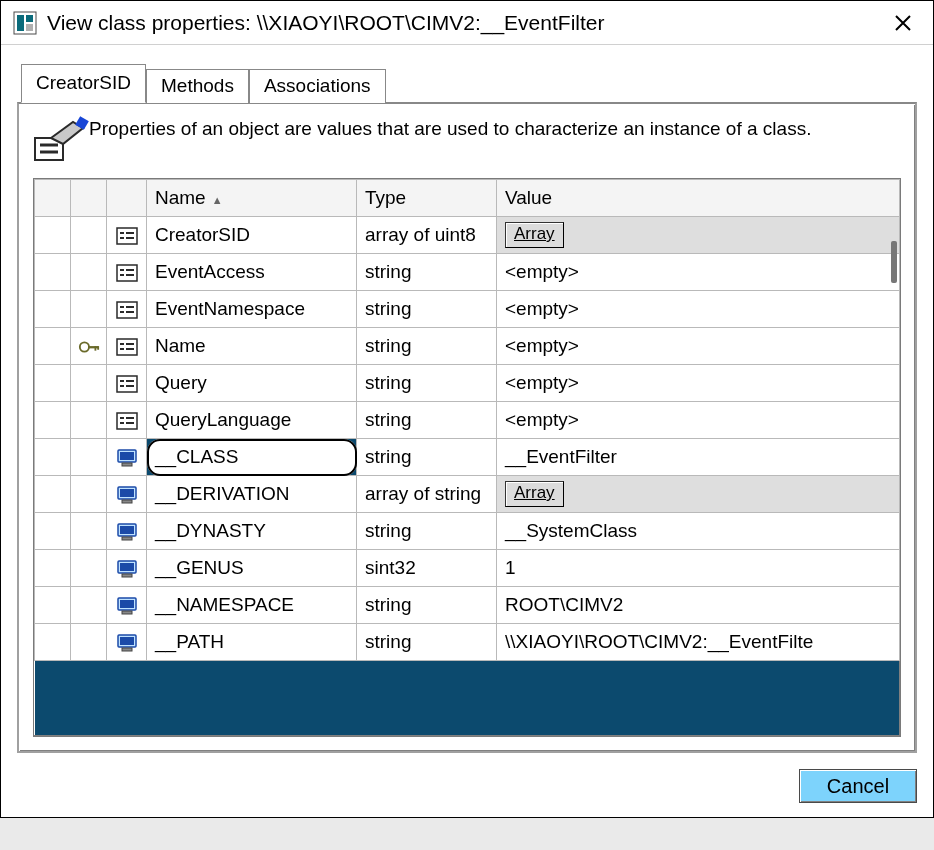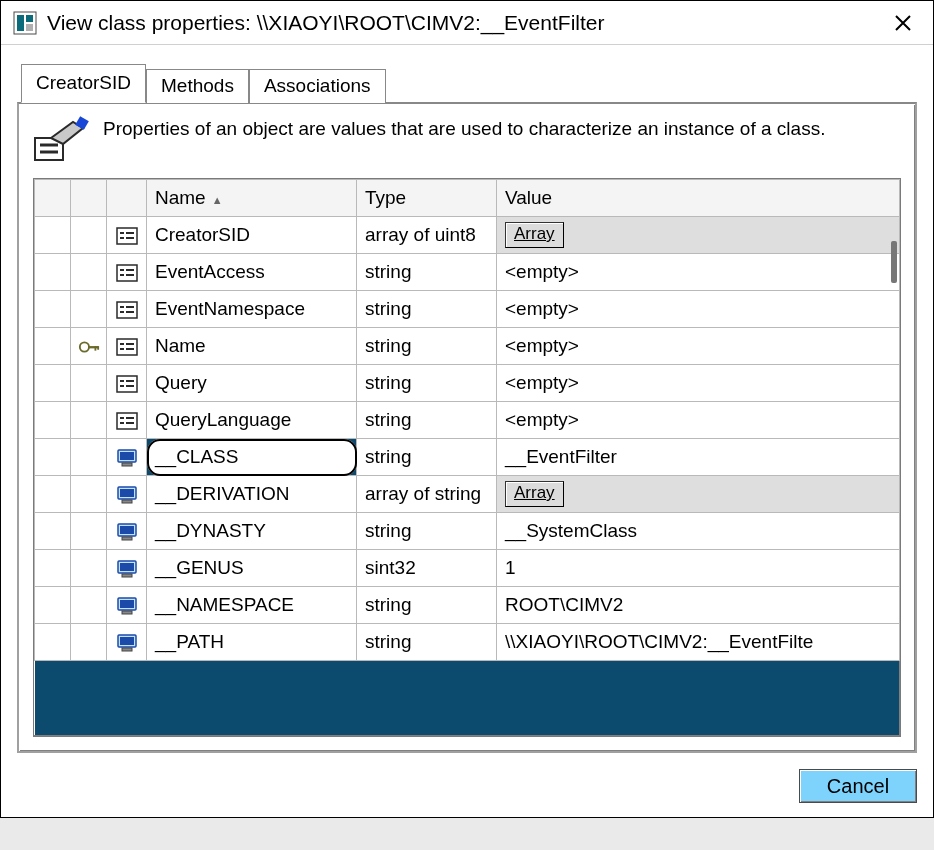--- a/index.html
+++ b/index.html
@@ -37,21 +37,21 @@
     background:#fff;margin-right:0;font-size:19px;color:#000;
     position:relative;top:1px;cursor:pointer;
   }
   .tab + .tab{border-left:1px solid #888;}
   .tab.active{background:#fff;border-bottom:1px solid #fff;z-index:2;padding-top:7px;padding-bottom:8px;top:1px;}
   .panel{
     border:2px solid #a0a0a0;border-top-color:#888;
     box-shadow:inset 1px 1px 0 #fff,inset -1px -1px 0 #808080;
     flex:1;background:#fff;padding:12px 14px 14px 14px;display:flex;flex-direction:column;
   }
-  .desc-row{display:flex;gap:14px;align-items:flex-start;margin-bottom:14px;}
+  .desc-row{display:flex;align-items:flex-start;margin-bottom:14px;}
   .hand-icon{width:56px;height:48px;flex:0 0 56px;}
   .hand-icon svg{width:56px;height:48px;}
   .desc-text{font-size:19px;line-height:1.35;}
 
   .grid{
     flex:1;border:1px solid #7a7a7a;box-shadow:inset -1px -1px 0 #808080,inset 1px 1px 0 #fff;
     overflow:hidden;position:relative;background:#0c4a6e;
   }
   table{border-collapse:collapse;width:100%;table-layout:fixed;}
   th,td{border:1px solid var(--row-border);font-size:19px;height:37px;

